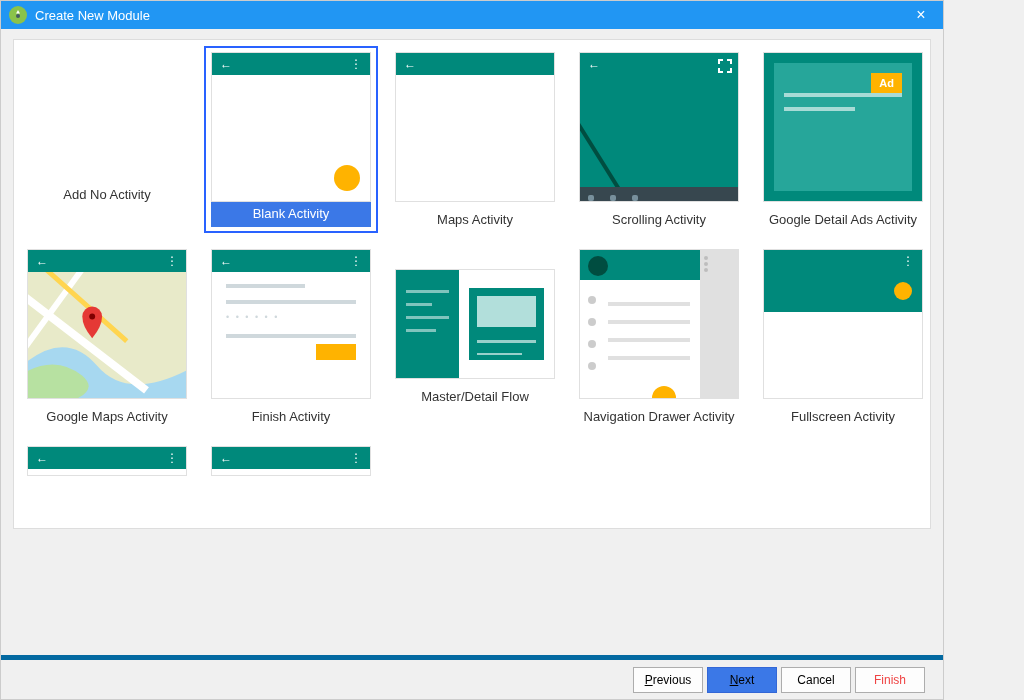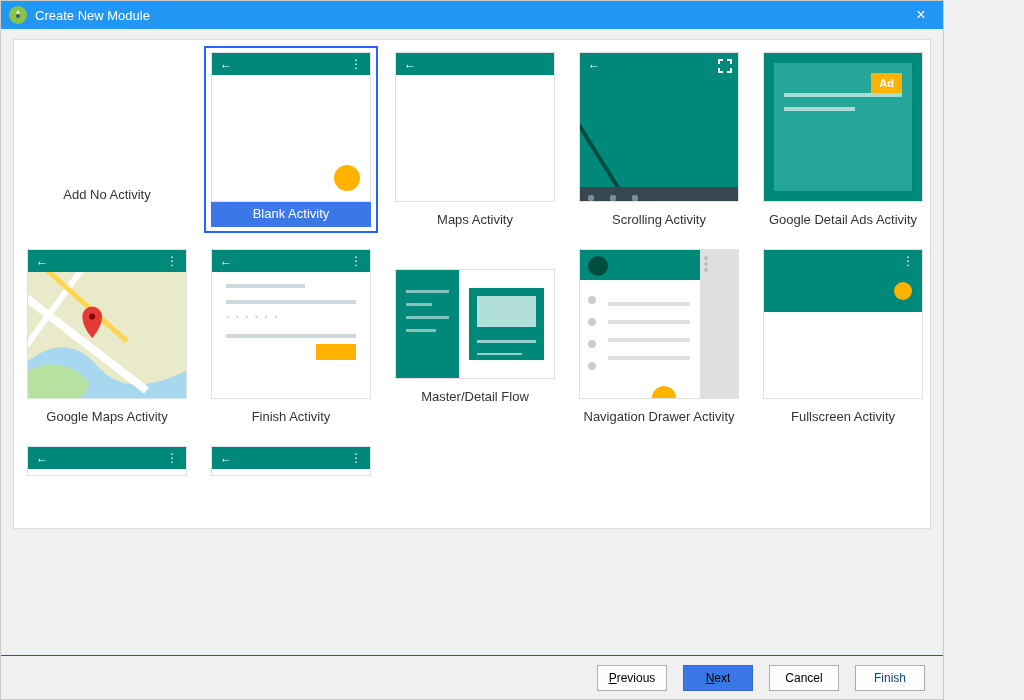--- a/index.html
+++ b/index.html
@@ -70,24 +70,24 @@
   .thumb.nav .circ{position:absolute;left:8px;width:8px;height:8px;border-radius:50%;background:#ccc;}
   .thumb.nav .half-fab{width:24px;height:24px;border-radius:50%;background:#ffb300;position:absolute;bottom:-12px;right:24px;}
   .thumb.nav .bar{height:30px;background:#00897b;}
   
   .thumb.scroll-t .bar{height:40px;background:#00897b;}
   .thumb.scroll-t .pin{width:18px;height:18px;border-radius:50%;background:#ffb300;position:absolute;top:32px;right:10px;}
   
   .thumb.maps .map-svg{position:absolute;top:22px;bottom:0;left:0;right:0;}
   
   .cell.partial .thumb{height:30px;}
-  .footer { height: 44px; display:flex; align-items:center; justify-content:flex-end; gap:16px; padding: 0 18px; border-top:1px solid #0369a1; background:#f0f0f0;}
+  .footer { height: 44px; display:flex; align-items:center; justify-content:flex-end; gap:4px; padding: 0 18px; border-top:5px solid #0369a1; background:#f0f0f0;}
   .footer button { min-width: 70px; height: 26px; font-size:12px; border:1px solid #adadad; background:#fdfdfd; cursor:pointer; padding:0 10px;}
   .footer button.primary { background:#3b78e7; color:#000000; border-color:#3367d6;}
-  .footer button:disabled{color:#0c4a6e;cursor:default;}
+  .footer button:disabled{color:#ef4444;cursor:default;}
   .footer button u{text-decoration:underline;}
 </style>
 </head>
 <body>
 
 <div class="window">
 
   <div class="titlebar">
     <span class="title-icon">
       <svg viewBox="0 0 24 24">

